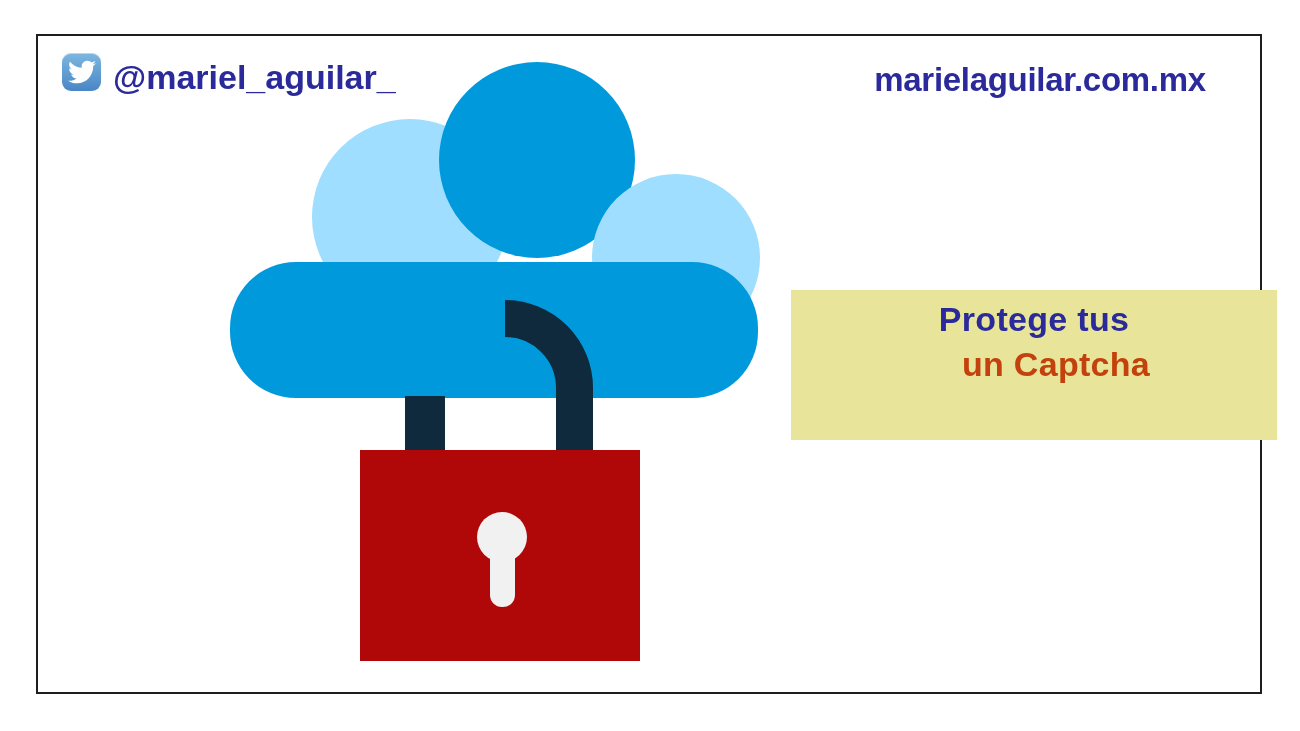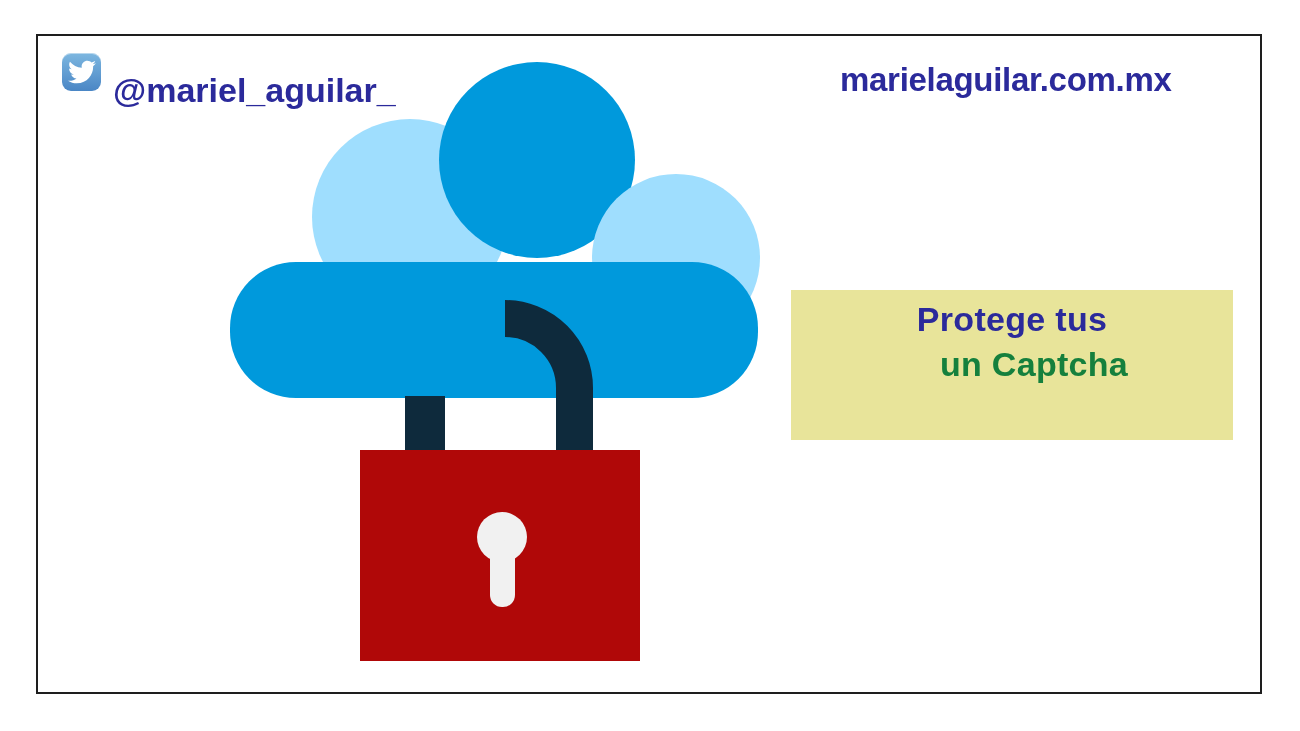--- a/index.html
+++ b/index.html
@@ -40,45 +40,44 @@
     height: 28px;
   }
   .handle-text {
     position: absolute;
     left: 113px;
     top: 58px;
     font-size: 34px;
     font-weight: 700;
     letter-spacing: 0px;
     white-space: nowrap;
-    margin-top: 13px;
   }
   .site-url {
     position: absolute;
     left: 840px;
     top: 61px;
     width: 400px;
-    text-align: left;
+    text-align: center;
     font-size: 33px;
     font-weight: 700;
     letter-spacing: -0.3px;
     white-space: nowrap;
   }
   .illustration {
     position: absolute;
     left: 0;
     top: 0;
     width: 1300px;
     height: 731px;
   }
   .callout {
     position: absolute;
     left: 791px;
     top: 290px;
-    width: 442px;
+    width: 486px;
     height: 150px;
     box-sizing: border-box;
     padding-top: 7px;
     text-align: center;
   }
   .callout-line {
     font-size: 34px;
     font-weight: 700;
     line-height: 45px;
     letter-spacing: 0.3px;
@@ -110,14 +109,14 @@
   <path d="M 505 318.5 A 69.5 69.5 0 0 1 574.5 388 L 574.5 454" fill="none" stroke-width="37" stroke="#0E2A3C"></path>
 
   <rect x="360" y="450" width="280" height="211" fill="#B00808"></rect>
 
   <circle cx="502" cy="537" r="25" fill="#F1F1F1"></circle>
   <rect x="490" y="540" width="25" height="67" rx="12" fill="#F1F1F1"></rect>
 </svg>
 
 <div class="callout" style="background-color: rgb(232, 228, 154);">
   <div class="callout-line" style="color: rgb(43, 42, 155);">Protege tus</div>
-  <div class="callout-line" style="color: #15803d; padding-left: 44px;">un Captcha</div>
+  <div class="callout-line" style="color: #c2410c; padding-left: 44px;">un Captcha</div>
 </div>
 
 </body></html>

